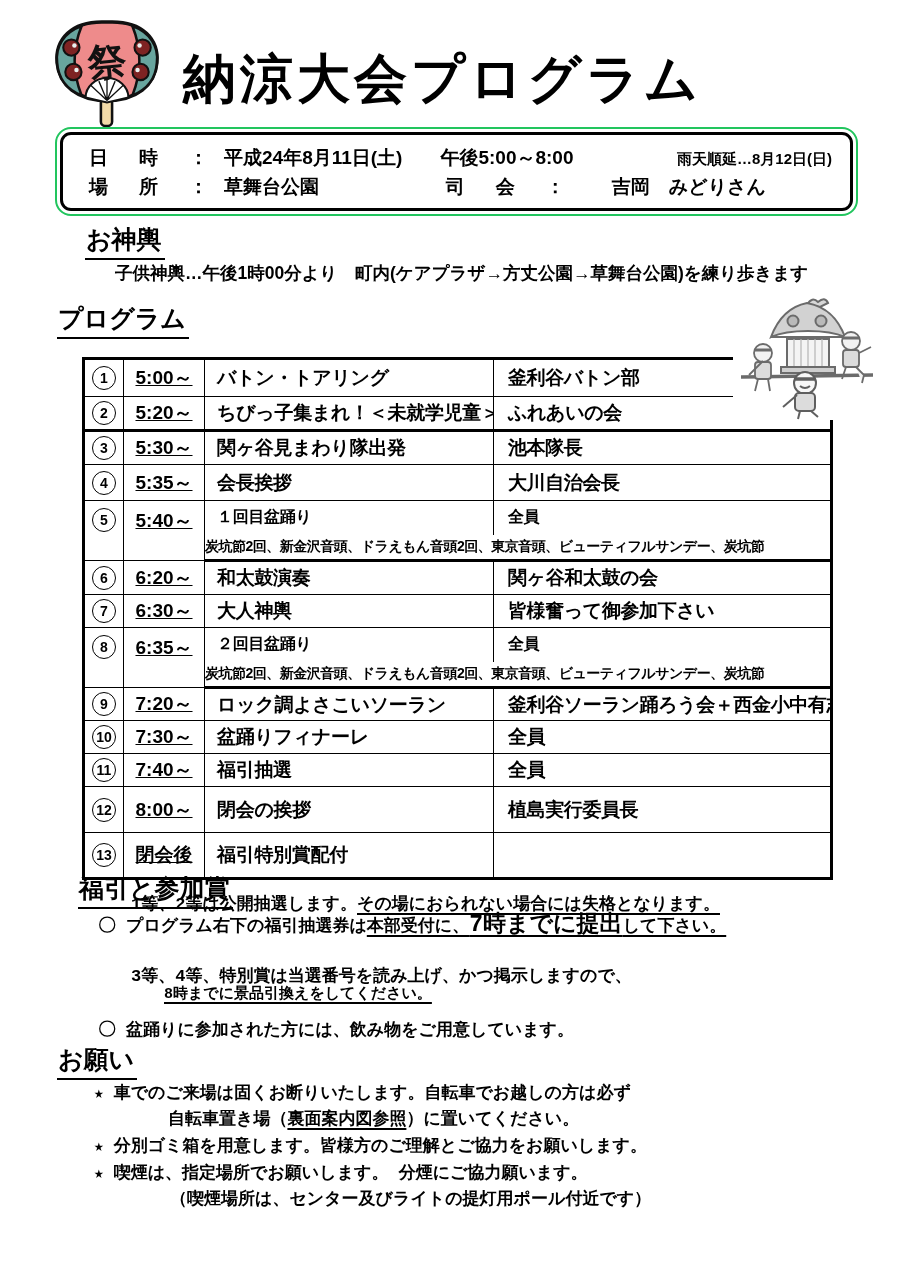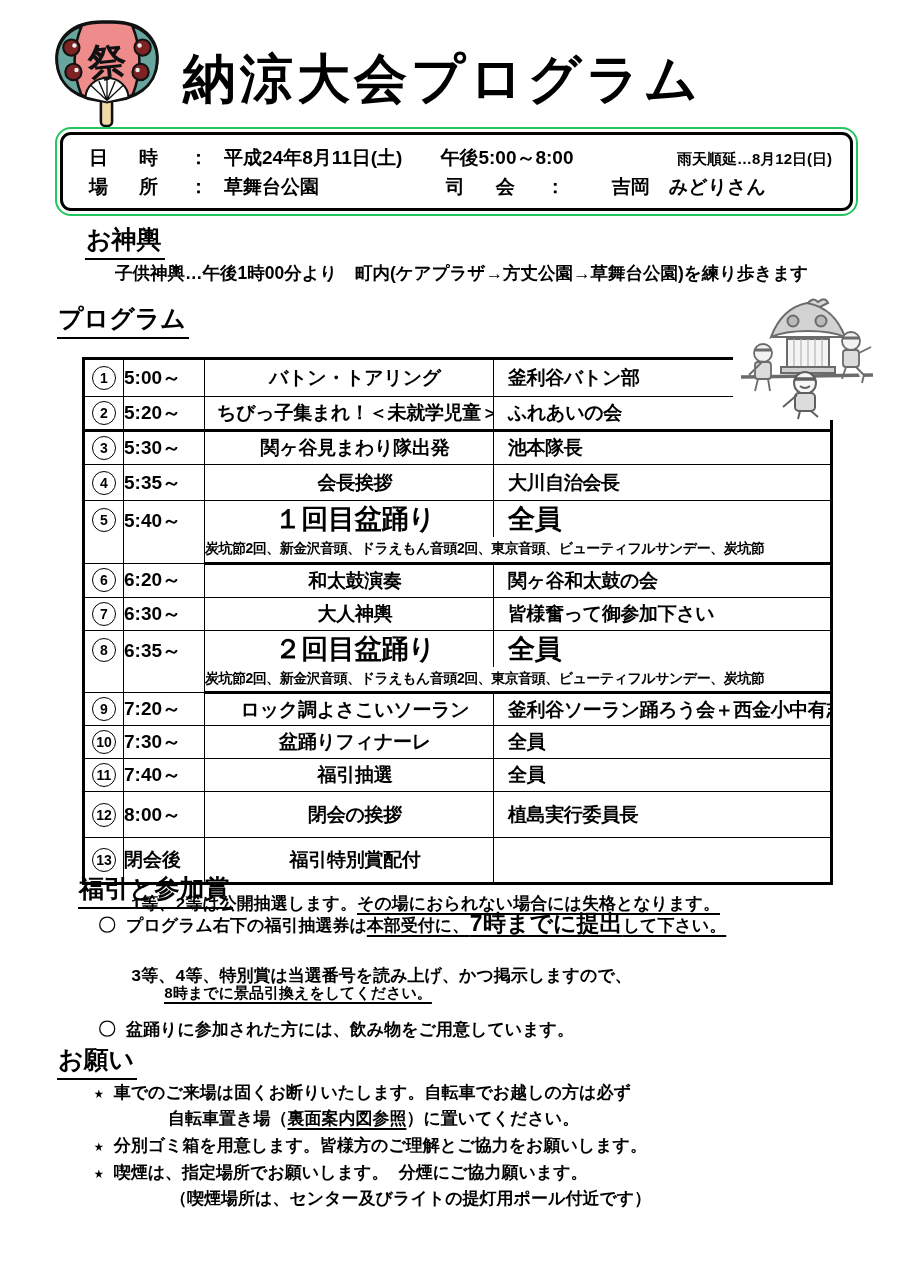--- a/index.html
+++ b/index.html
@@ -23,27 +23,27 @@
 
   
   .sec-h { position:absolute; font-size:25px; border-bottom:2.5px solid #000; padding:0 3px 2px 1px; white-space:nowrap; }
 
   .body-line { position:absolute; font-size:17.5px; white-space:nowrap; }
 
   
   .prog-table { position:absolute; left:82px; top:357px; border-collapse:collapse; table-layout:fixed; width:748px; border:3px solid #000; }
   .prog-table td { border:1.5px solid #000; font-size:19px; overflow:hidden; white-space:nowrap; }
   .prog-table td.c-no { text-align:center; }
-  .prog-table td.c-time { text-align:left; }
-  .prog-table td.c-item { padding-left:12px; letter-spacing:-0.3px;text-align:center; }
+  .prog-table td.c-time { text-align:center;text-decoration:underline; }
+  .prog-table td.c-item { padding-left:12px; letter-spacing:-0.3px; }
   .prog-table td.c-who { padding-left:14px; letter-spacing:-0.4px; }
   tr.h38 td { height:38px; } tr.h34 td { height:34px; } tr.h33 td { height:33px; }
   tr.h36 td { height:36px; } tr.h35 td { height:46px; } tr.h26 td { height:26px; }
   tr.grp td { border-bottom-width:3px; }
-  tr.rA td.bh { border-bottom-style:hidden; font-size:27px; }
+  tr.rA td.bh { border-bottom-style:hidden; font-size:16px; }
   tr.rA td.c-no, tr.rA td.c-time { vertical-align:top; padding-top:7px; }
   td.note-cell { border-top-style:hidden; font-size:14px; letter-spacing:-0.5px; }
   .circ { display:inline-flex; width:24px; height:24px; border:1.8px solid #000; border-radius:50%;
           align-items:center; justify-content:center; font-size:14px; line-height:1; }
 
   
   .mikoshi-illo { position:absolute; left:733px; top:291px; width:146px; height:129px; background:#fff; z-index:5; }
 
   
   .mix-line { position:absolute; white-space:nowrap; font-size:17px;font-family:Liberation Mono, monospace; }

